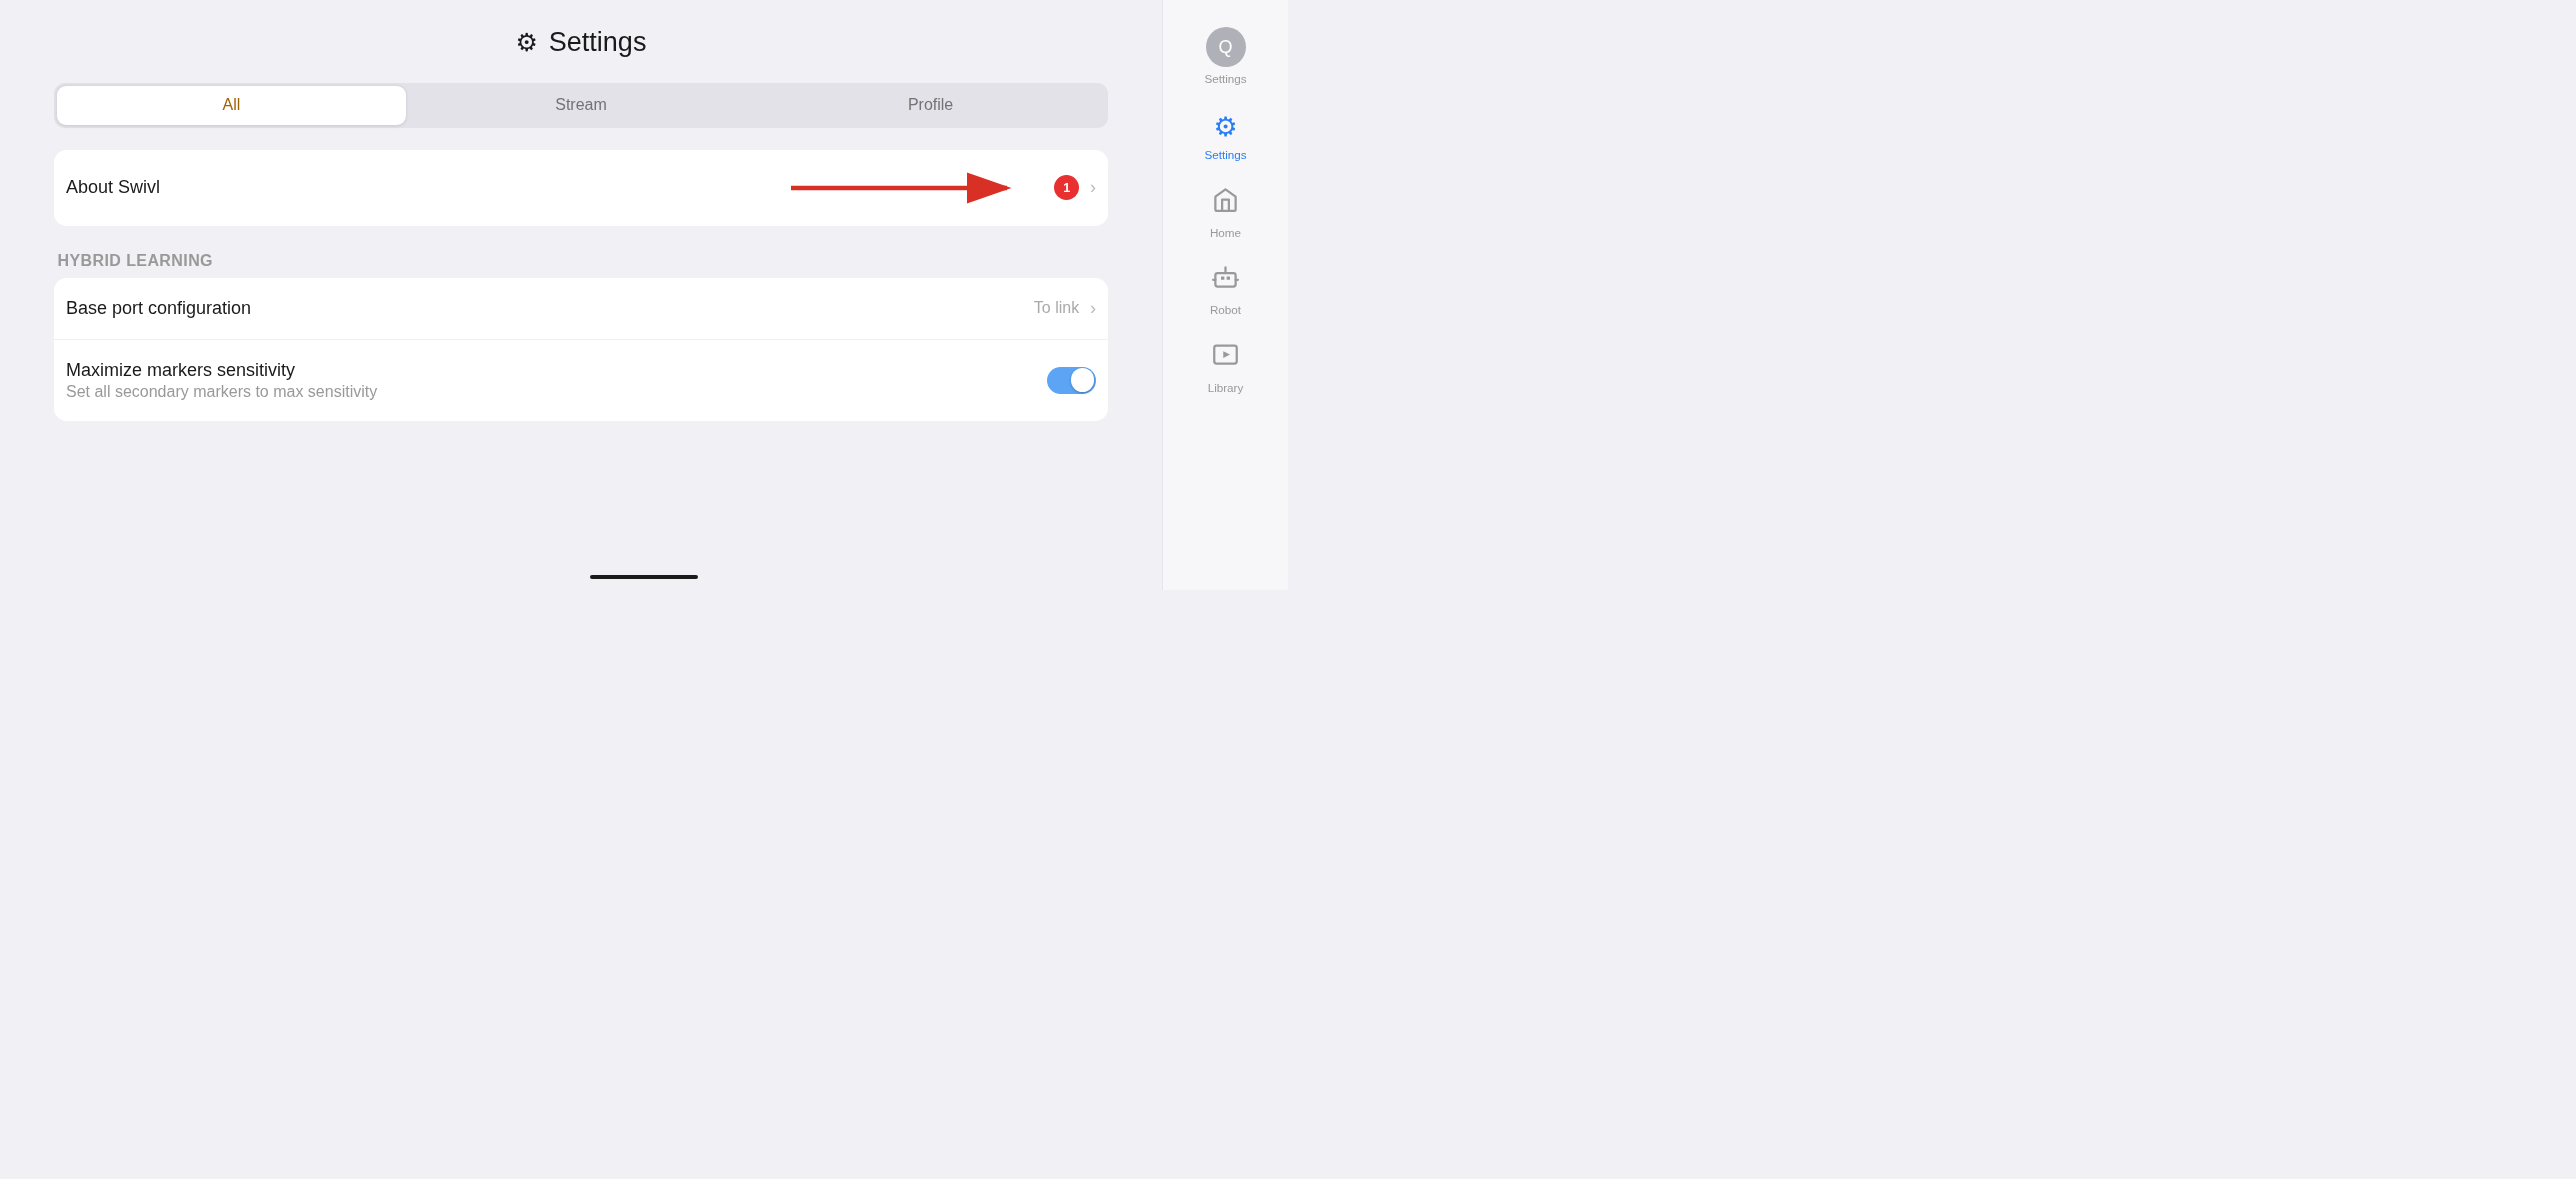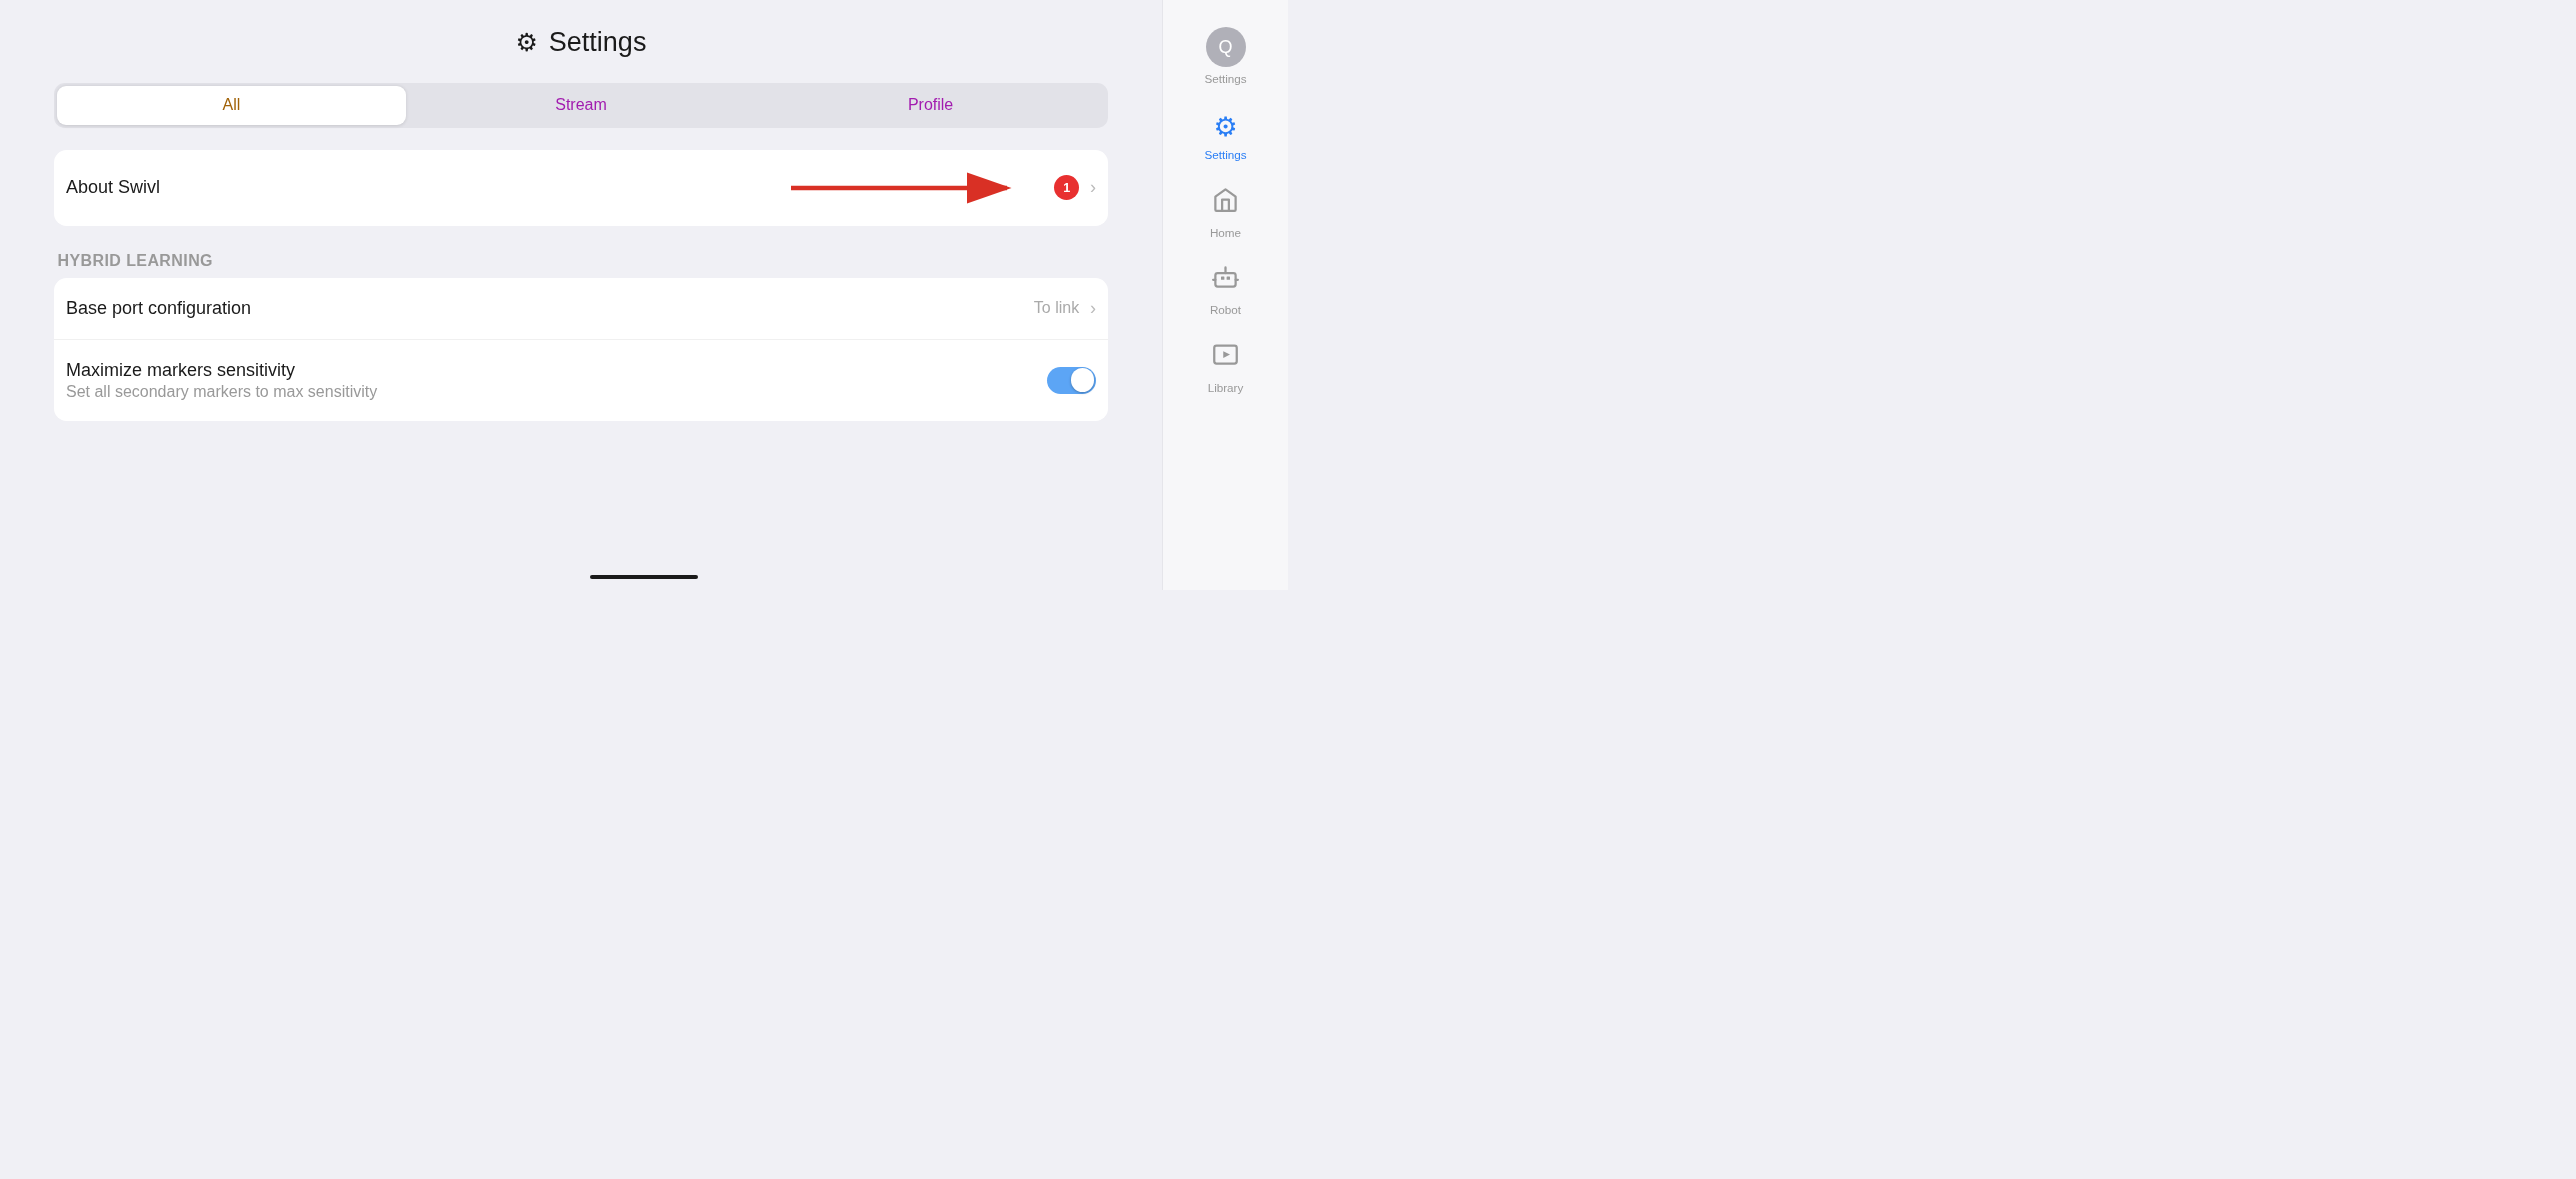--- a/index.html
+++ b/index.html
@@ -58,21 +58,21 @@
       margin-bottom: 21.6px;
     }
 
     .tab {
       flex: 1;
       text-align: center;
       padding: 10.8px 0;
       border-radius: 9px;
       font-size: 16px;
       cursor: pointer;
-      color: #a21caf;
+      color: #737373;
     }
 
     .tab.active {
       background-color: #ffffff;
       color: #a16207;
       font-weight: 500;
       box-shadow: 0 0.9px 3.6px rgba(0,0,0,0.12);
     }
 
     .settings-section {

